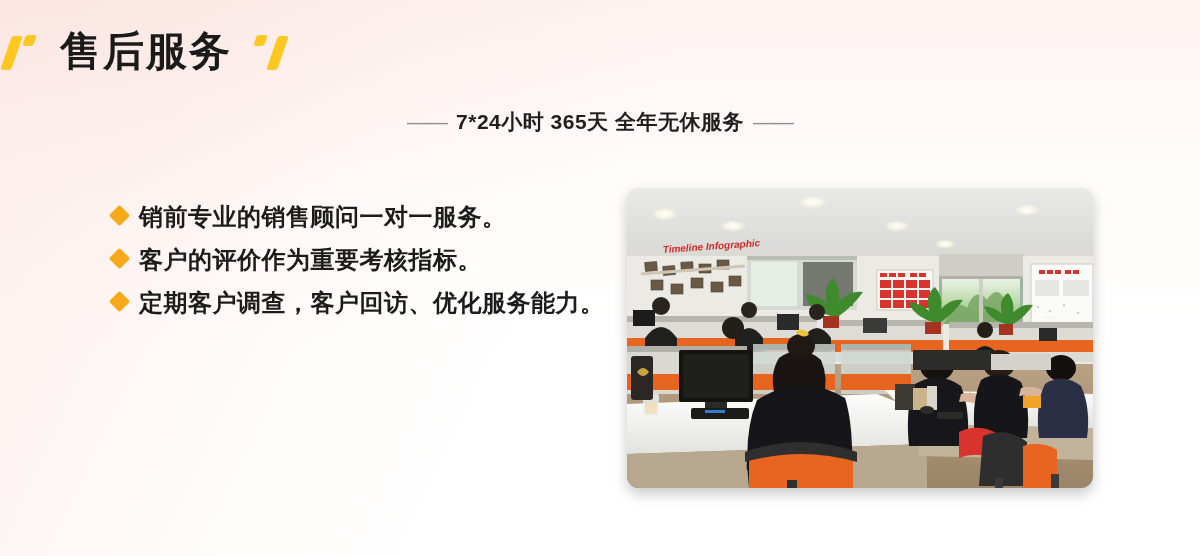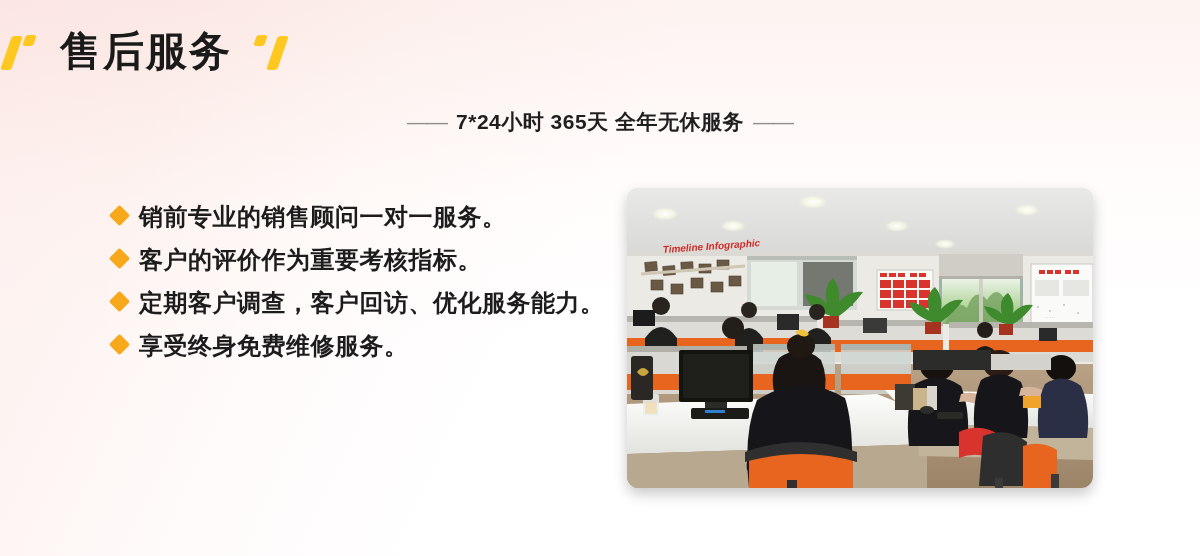--- a/index.html
+++ b/index.html
@@ -202,24 +202,20 @@
       <div class="bullet-item">
         <span class="bullet-diamond"></span>
         <span class="bullet-text">客户的评价作为重要考核指标。</span>
       </div>
 
       <div class="bullet-item">
         <span class="bullet-diamond"></span>
         <span class="bullet-text">定期客户调查，客户回访、优化服务能力。</span>
       </div>
 
-      <div class="bullet-item">
-        <span class="bullet-diamond"></span>
-        <span class="bullet-text">享受终身免费维修服务。</span>
-      </div>
 
     </div>
 
     <div class="photo-frame">
       <div class="photo">
         <svg viewBox="0 0 466 300" preserveAspectRatio="xMidYMid slice">
           <defs>
             <linearGradient id="ceil" x1="0" y1="0" x2="0" y2="1">
               <stop offset="0%" stop-color="#e9e9e7"></stop>
               <stop offset="100%" stop-color="#d6d7d4"></stop>

